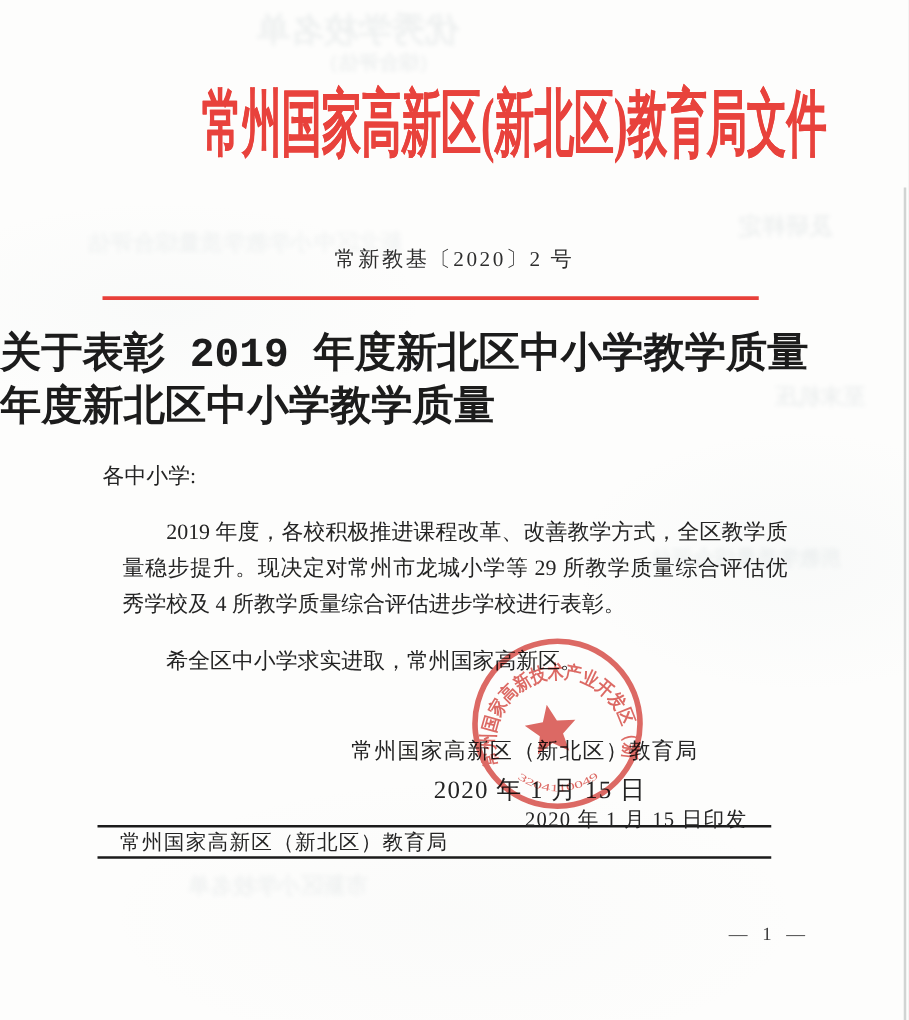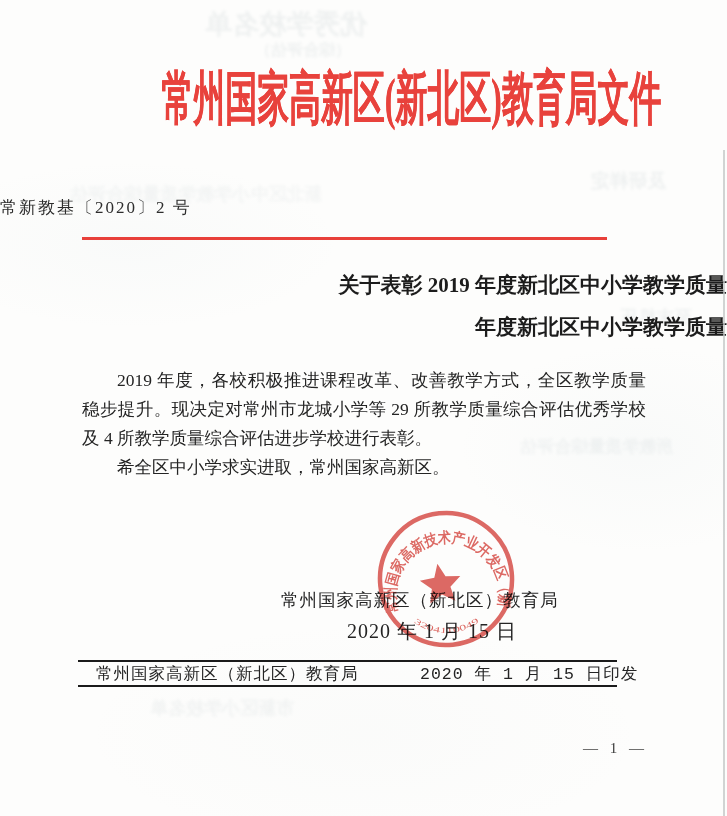--- a/index.html
+++ b/index.html
@@ -32,37 +32,37 @@
     display:flex;justify-content:center;padding-left:48px;
   }
   .banner{
     font-size:58px;font-weight:bold;color:#e8423c;
     white-space:nowrap;letter-spacing:0;
     transform:scaleX(0.55);transform-origin:center;
     text-shadow:0.5px 0 0 #e8423c;
   }
   .doc-number{
     position:absolute;left:0;top:196px;width:100%;
-    font-size:17px;color:#2d2d2d;letter-spacing:2px;
+    text-align:center;font-size:17px;color:#2d2d2d;letter-spacing:2px;
   }
   .red-rule{
     position:absolute;left:82px;top:237px;width:525px;height:3px;
     background:#e8403a;
   }
   .doc-title{
     position:absolute;left:0;top:264px;width:100%;
-    text-align:right;font-weight:bold;color:#1c1c1c;
-    font-size:21px;line-height:42px;
+    text-align:left;font-weight:bold;color:#1c1c1c;
+    font-size:33px;line-height:42px;font-family:Liberation Mono, monospace;
   }
   .body-block{
     position:absolute;left:82px;top:366px;width:564px;
     font-size:17.5px;line-height:29px;color:#242424;
   }
   .salutation{margin:0;}
-  .para{margin:0;text-indent:2em;text-align:justify;}
+  .para{margin:16px;text-indent:2em;text-align:justify;}
   .attachment{margin:26px 0 0 0;text-indent:2em;}
   .signer{
     position:absolute;left:281px;top:588px;
     font-size:17.5px;color:#242424;letter-spacing:1px;
   }
   .sign-date{
     position:absolute;left:347px;top:618px;
     font-size:20px;color:#242424;letter-spacing:1px;
   }
   .seal{
@@ -72,22 +72,22 @@
     pointer-events:none;
   }
   .footer-rule{position:absolute;left:78px;height:2px;width:539px;background:#1b1b1b;}
   .footer-rule.top{top:660px;}
   .footer-rule.bottom{top:685px;}
   .footer-issuer{
     position:absolute;left:96px;top:663px;
     font-size:16.5px;color:#242424;letter-spacing:1px;
   }
   .footer-date{
-    position:absolute;left:420px;top:663px;
-    font-size:16.5px;color:#242424;letter-spacing:1px;font-family:Liberation Mono, monospace;
+    position:absolute;left:420px;top:645px;
+    font-size:16.5px;color:#242424;letter-spacing:1px;
   }
   .page-number{
     position:absolute;left:583px;top:740px;
     font-size:15px;color:#3d3d3d;letter-spacing:4px;
     font-family:"Liberation Serif","DejaVu Serif",serif;
   }
   .scan-line{
     position:absolute;left:723px;top:150px;width:2px;height:666px;
     background:#c2c6c6;opacity:.75;
   }
@@ -112,20 +112,21 @@
   <div class="doc-number">常新教基〔2020〕2 号</div>
 
   <div class="red-rule"></div>
 
   <div class="doc-title">
     <div>关于表彰 2019 年度新北区中小学教学质量</div>
     <div>年度新北区中小学教学质量</div>
   </div>
 
   <div class="body-block">
+    <p class="salutation">各中小学:</p>
     <p class="para">2019 年度，各校积极推进课程改革、改善教学方式，全区教学质量稳步提升。现决定对常州市龙城小学等 29 所教学质量综合评估优秀学校及 4 所教学质量综合评估进步学校进行表彰。</p>
     <p class="para">希全区中小学求实进取，常州国家高新区。</p>
   </div>
 
   <div class="signer">常州国家高新区（新北区）教育局</div>
   <div class="sign-date">2020 年 1 月 15 日</div>
 
   <svg class="seal" viewBox="0 0 142 142">
     <defs>
       <path id="sealArcTop" d="M 20.5,99 A 52,52 0 1,1 121.5,99" fill="none"></path>

